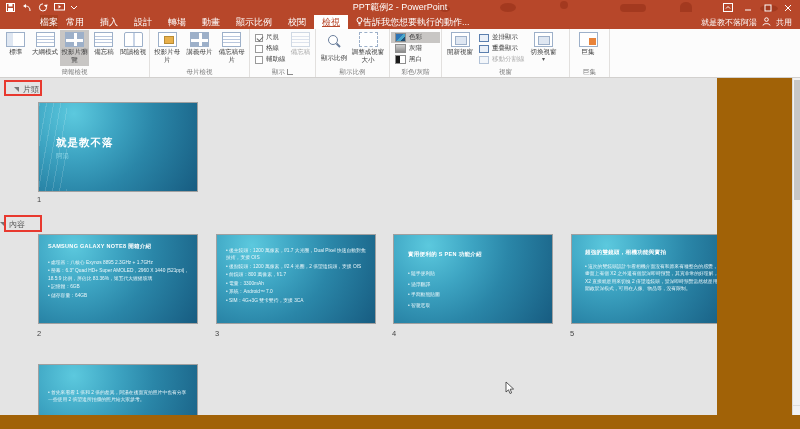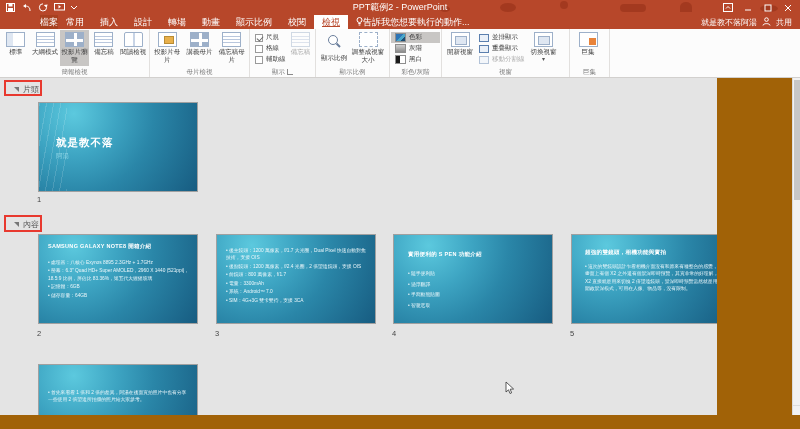--- a/index.html
+++ b/index.html
@@ -361,21 +361,21 @@
     </div>
     <div class="annot" style="left:4px;top:2px;width:38px;height:16px;"></div>
 
     <div class="thumb" style="left:38px;top:16px;margin-top:8px;">
       <span class="circuit"></span>
       <span class="t-title">就是教不落</span>
       <span class="t-sub">阿湯</span>
     </div>
     <span class="snum" style="left:37px;top:117px;">1</span>
 
-    <div class="section-hdr" style="left:14px;top:141px;">
+    <div class="section-hdr" style="left:0;top:141px;">
       <span class="tri"></span>
       <span>內容</span>
     </div>
     <div class="annot" style="left:4px;top:137px;width:38px;height:17px;"></div>
 
     <div class="thumb" style="left:38px;top:156px;">
       <span class="c-title">SAMSUNG GALAXY NOTE8 開箱介紹</span>
       <div class="c-body" style="top:24px;">
         <div class="bl">處理器：八核心 Exynos 8895 2.3GHz + 1.7GHz</div>
         <div class="bl">螢幕：6.3" Quad HD+ Super AMOLED，2960 X 1440 (521ppi)，18.5:9 比例，屏佔比 83.36%，第五代大猩猩玻璃</div>

